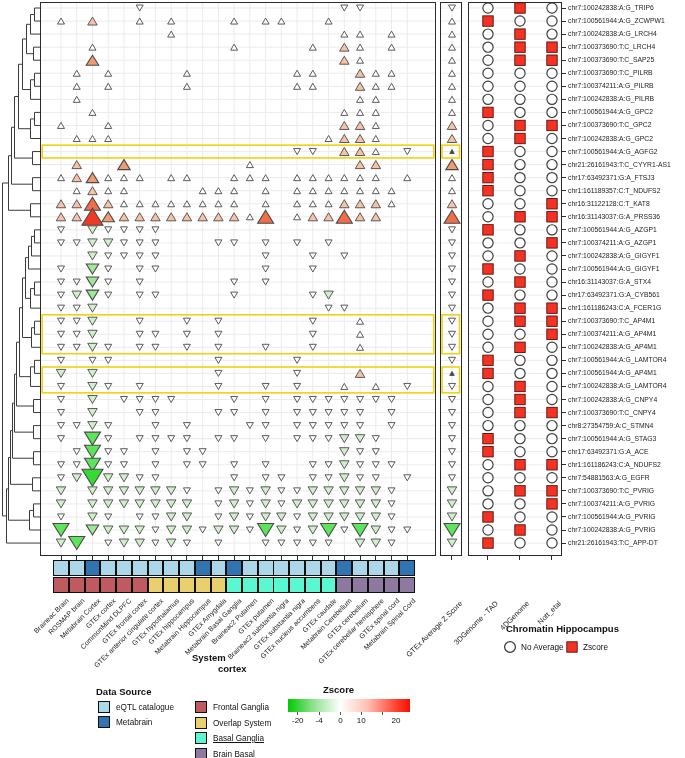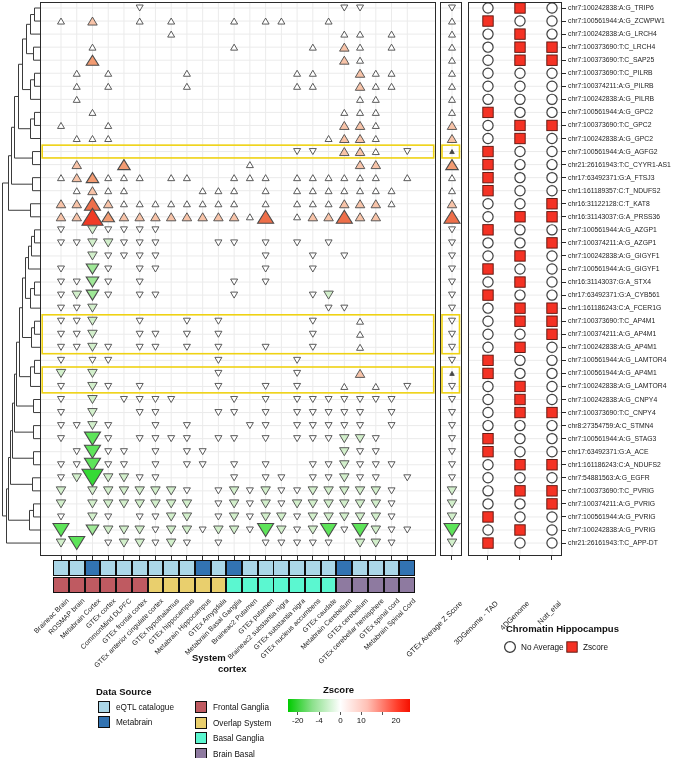--- a/index.html
+++ b/index.html
@@ -1205,21 +1205,21 @@
       <div class="leg-item-label" style="left: 116px; top: 717.5px;">Metabrain</div>
     </div>
 
   <div class="leg-title" style="left:192px;top:652px;">System</div>
   <div id="sys-items">
       <div class="swatch" style="left: 195px; top: 701px; background: rgb(191, 90, 97);"></div>
       <div class="leg-item-label" style="left: 213px; top: 703px;">Frontal Ganglia</div>
       <div class="swatch" style="left: 195px; top: 716.5px; background: rgb(233, 207, 109);"></div>
       <div class="leg-item-label" style="left: 213px; top: 718.5px;">Overlap System</div>
       <div class="swatch" style="left: 195px; top: 732px; background: rgb(91, 247, 208);"></div>
-      <div class="leg-item-label" style="left: 213px; top: 734px;">Basal Ganglia</div>
+      <div class="leg-item-label" style="left: 213px; top: 734px; text-decoration: underline;">Basal Ganglia</div>
       <div class="swatch" style="left: 195px; top: 747.5px; background: rgb(142, 122, 160);"></div>
       <div class="leg-item-label" style="left: 213px; top: 749.5px;">Brain Basal</div>
     </div>
 
   <div class="leg-title" style="left:323px;top:684px;">Zscore</div>
   <div id="zbar" style="left: 288px; top: 699px; background: linear-gradient(90deg, rgb(0, 203, 0) 0%, rgb(140, 224, 140) 20%, rgb(255, 255, 255) 43%, rgb(255, 192, 181) 65%, rgb(255, 59, 40) 90%, rgb(245, 16, 0) 100%);"></div>
   <div id="zticks">
       <div class="tick" style="left: 297.26px; top: 712px; width: 1px; height: 3px; background: rgb(85, 85, 85);"></div>
       <div class="ztick" style="left: 297.76px; top: 716px;">-20</div>
       <div class="tick" style="left: 318.61px; top: 712px; width: 1px; height: 3px; background: rgb(85, 85, 85);"></div>

